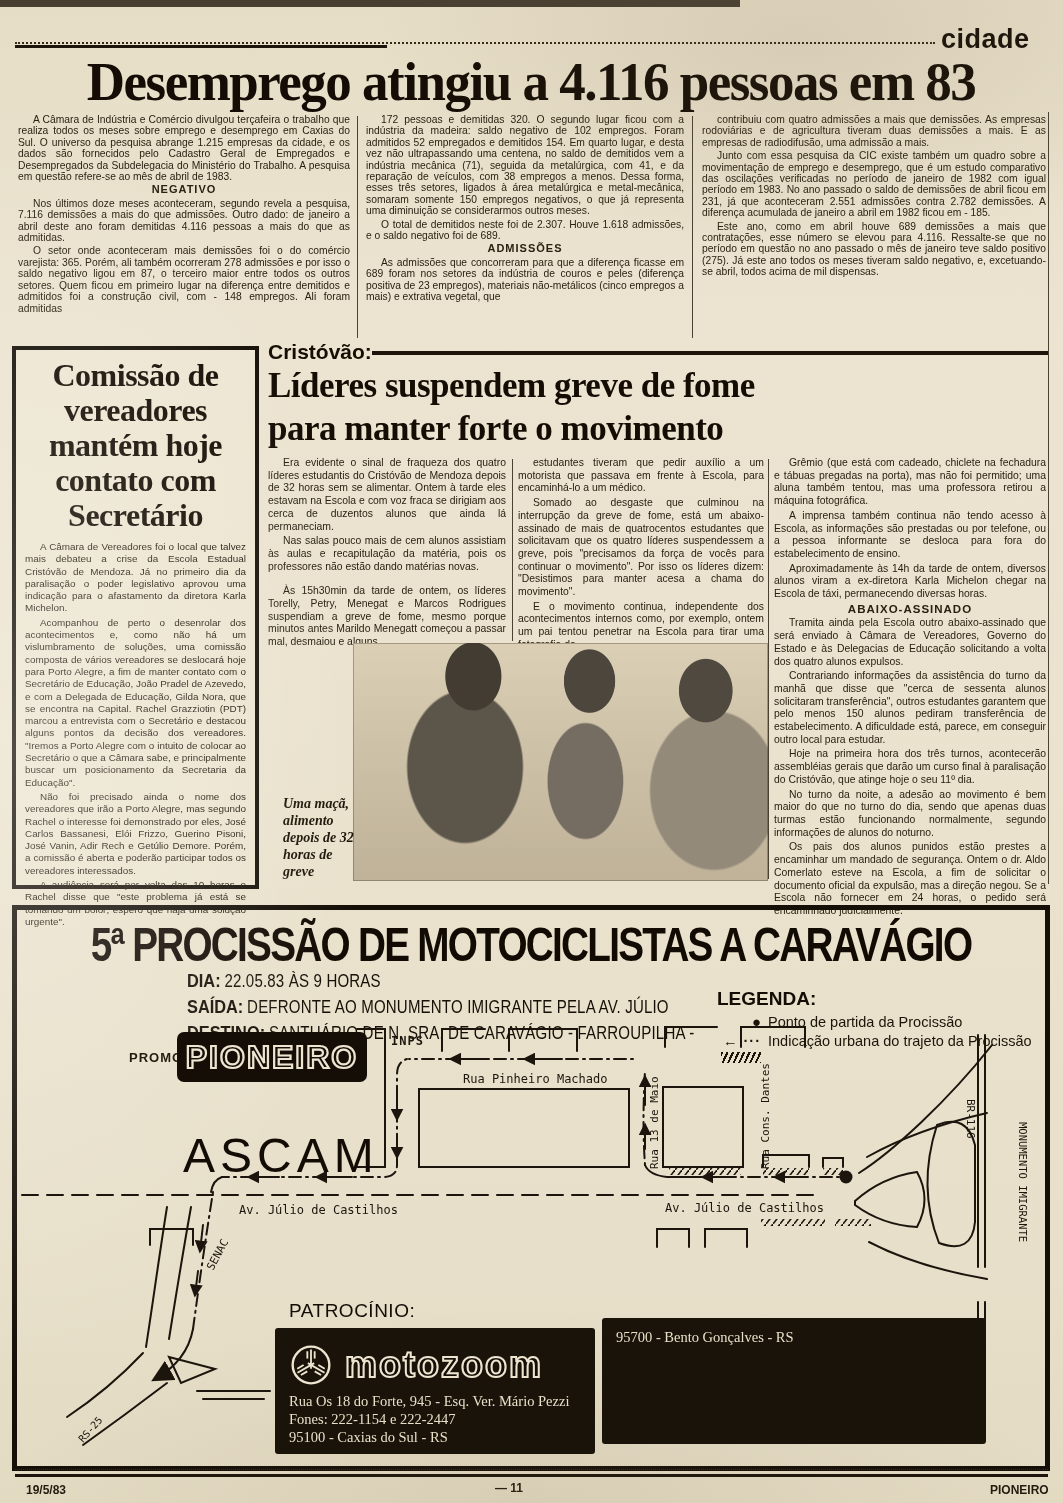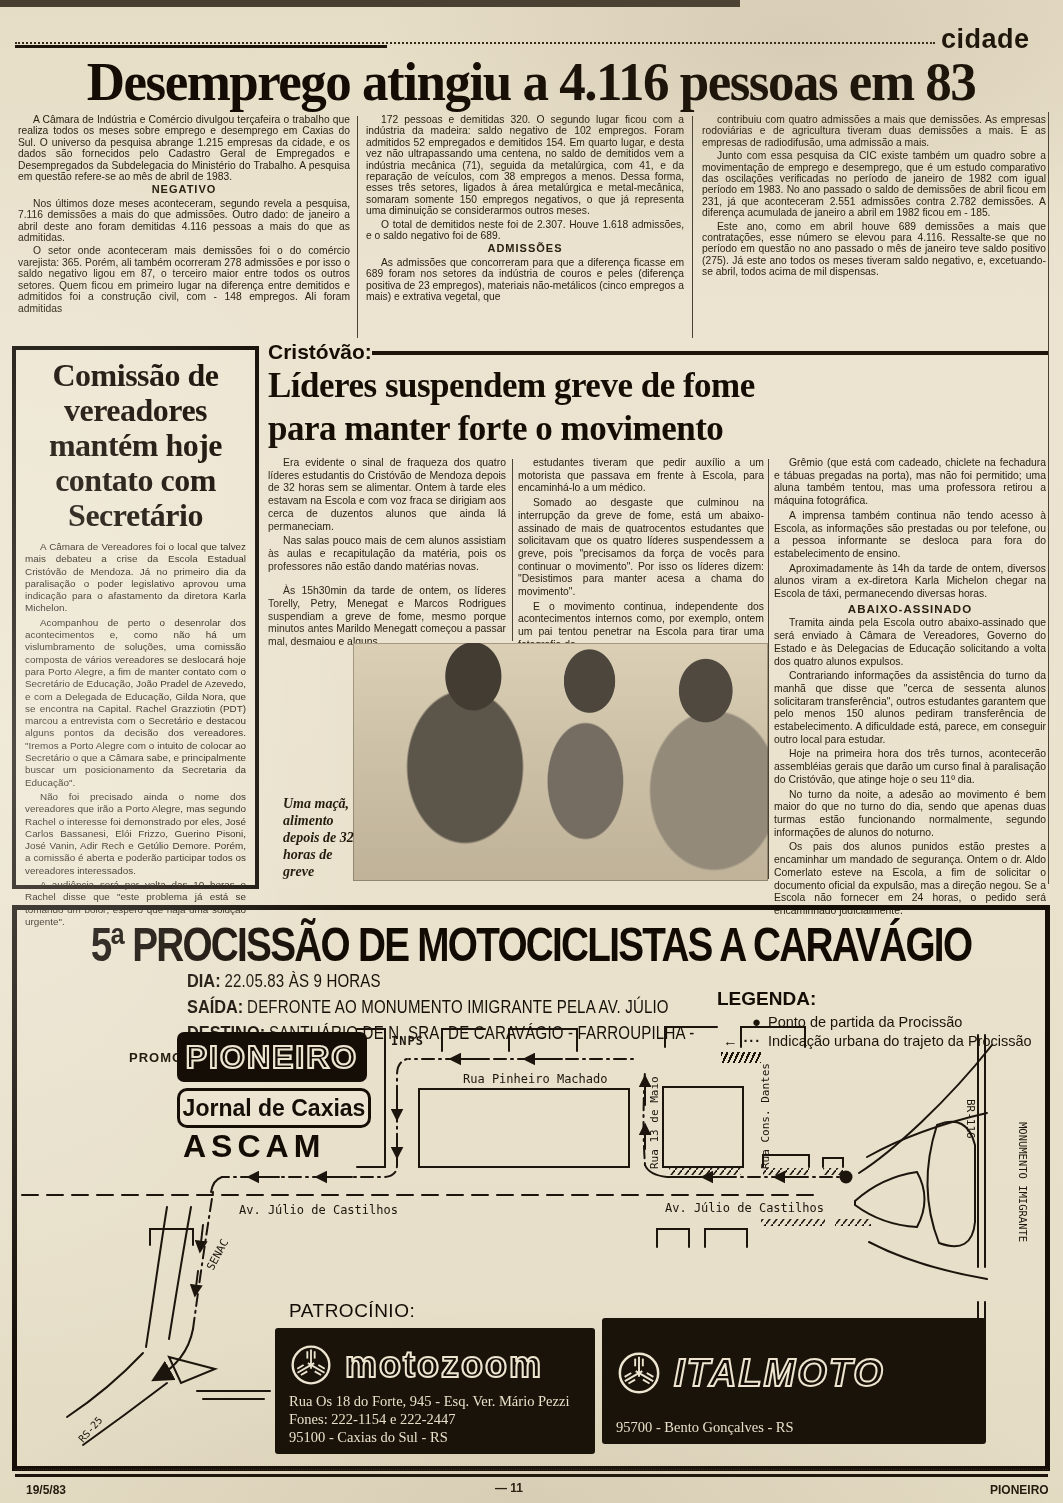--- a/index.html
+++ b/index.html
@@ -54,21 +54,21 @@
   .legend-title{font-weight:bold;font-size:19px;color:#140d05;}
   .legend-item{display:flex;align-items:center;gap:7px;font-size:14.5px;margin-top:3px;color:#1c1409;}
   .lg-mark{width:44px;display:flex;justify-content:flex-end;align-items:center;flex:0 0 44px;}
   .hatch{width:40px;height:11px;background:repeating-linear-gradient(115deg,#1c140a 0 2px,transparent 2px 5px);}
   .promo-label{font-size:13px;font-weight:bold;letter-spacing:1px;}
   .logo-pioneiro{background:#140e07;border-radius:7px;display:flex;align-items:center;justify-content:center;}
   .outline-text{font-weight:bold;color:#140e07;-webkit-text-stroke:2.2px #ede5d0;letter-spacing:2px;}
   @supports not (-webkit-text-stroke: 1px #000) {.outline-text{color:#ede5d0;}}
   .logo-jornal{border:3px solid #140e07;border-radius:10px;display:flex;align-items:center;justify-content:center;
     font-weight:bold;font-size:23px;letter-spacing:0;color:#140e07;}
-  .logo-ascam{font-weight:bold;font-size:32px;letter-spacing:5px;color:#120c05;}
+  .logo-ascam{font-weight:normal;font-size:48px;letter-spacing:5px;color:#120c05;}
   .sponsor{background:#1a1309;border-radius:3px;color:#ede5d0;padding:10px 14px 8px;box-sizing:border-box;
     display:flex;flex-direction:column;}
   .sponsor .brandrow{display:flex;align-items:center;gap:12px;flex:1;}
   .sponsor .addr{font-family:"Liberation Serif",serif;font-size:14.5px;line-height:18px;color:#e9e0c9;}
   .patro{font-weight:normal;font-size:19px;letter-spacing:.5px;color:#140d05;}
   .footer-text{font-weight:bold;font-size:12px;color:#231a0e;}
   svg text{font-family:"DejaVu Sans Mono",monospace;fill:#1c150d;}
 </style>
 </head>
 <body>
@@ -277,21 +277,20 @@
       <text x="222" y="197" font-size="12">Av. Júlio de Castilhos</text>
       <text x="648" y="195" font-size="12">Av. Júlio de Castilhos</text>
       <text transform="translate(196,254) rotate(-62)" font-size="11">SENAC</text>
       <text transform="translate(66,426) rotate(-48)" font-size="10">RS-25</text>
     </svg>
 
     <div class="abs promo-label" style="left:112px;top:140px;z-index:2;">PROMOÇÃO:</div>
     <div class="abs logo-pioneiro" style="left:160px;top:122px;width:190px;height:50px;z-index:2;">
       <span class="outline-text" style="font-size:32px;">PIONEIRO</span>
     </div>
-    <div class="abs logo-jornal" style="left:160px;top:178px;width:188px;height:34px;z-index:2;background:rgba(236,228,209,.9);">Jornal de Caxias</div>
     <div class="abs logo-ascam" style="left:166px;top:218px;z-index:2;">ASCAM</div>
 
     <div class="abs patro" style="left:272px;top:390px;z-index:2;">PATROCÍNIO:</div>
 
     <div class="abs sponsor" style="left:258px;top:418px;width:320px;height:126px;z-index:2;">
       <div class="brandrow">
         <svg width="44" height="44" viewBox="-24 -24 48 48">
           <circle r="20" fill="none" stroke="#ede5d0" stroke-width="2.6"></circle>
           <g stroke="#ede5d0" stroke-width="2">
             <g>
@@ -312,43 +311,20 @@
           </g>
         </svg>
         <span class="outline-text" style="font-size:36px;-webkit-text-stroke-width:2px;">motozoom</span>
       </div>
       <div class="addr">Rua Os 18 do Forte, 945 - Esq. Ver. Mário Pezzi</div>
       <div class="addr">Fones: 222-1154 e 222-2447</div>
       <div class="addr">95100 - Caxias do Sul - RS</div>
     </div>
 
     <div class="abs sponsor" style="left:585px;top:408px;width:384px;height:126px;z-index:2;">
-      <div class="brandrow">
-        <svg width="46" height="46" viewBox="-24 -24 48 48">
-          <circle r="20" fill="none" stroke="#ede5d0" stroke-width="2.6"></circle>
-          <g stroke="#ede5d0" stroke-width="2">
-            <g>
-                <line x1="0" y1="4" x2="0" y2="-17"></line>
-                <line x1="-4" y1="-7" x2="-4" y2="-15"></line>
-                <line x1="4" y1="-7" x2="4" y2="-15"></line>
-              </g>
-            <g transform="rotate(120)">
-                <line x1="0" y1="4" x2="0" y2="-17"></line>
-                <line x1="-4" y1="-7" x2="-4" y2="-15"></line>
-                <line x1="4" y1="-7" x2="4" y2="-15"></line>
-              </g>
-            <g transform="rotate(240)">
-                <line x1="0" y1="4" x2="0" y2="-17"></line>
-                <line x1="-4" y1="-7" x2="-4" y2="-15"></line>
-                <line x1="4" y1="-7" x2="4" y2="-15"></line>
-              </g>
-          </g>
-        </svg>
-        <span class="outline-text" style="font-size:38px;font-style:italic;text-transform:uppercase;-webkit-text-stroke-width:2px;">italmoto</span>
-      </div>
       <div class="addr">95700 - Bento Gonçalves - RS</div>
     </div>
   </div>
 
   <div class="abs rule-dot" style="left:15px;top:1469px;width:1033px;border-top-width:1.5px;"></div>
   <div class="abs rule-solid" style="left:15px;top:1474px;width:1033px;height:2.5px;"></div>
   <div class="abs footer-text" style="left:26px;top:1483px;">19/5/83</div>
   <div class="abs footer-text" style="left:495px;top:1481px;">— 11</div>
   <div class="abs footer-text" style="left:990px;top:1483px;">PIONEIRO</div>
 

